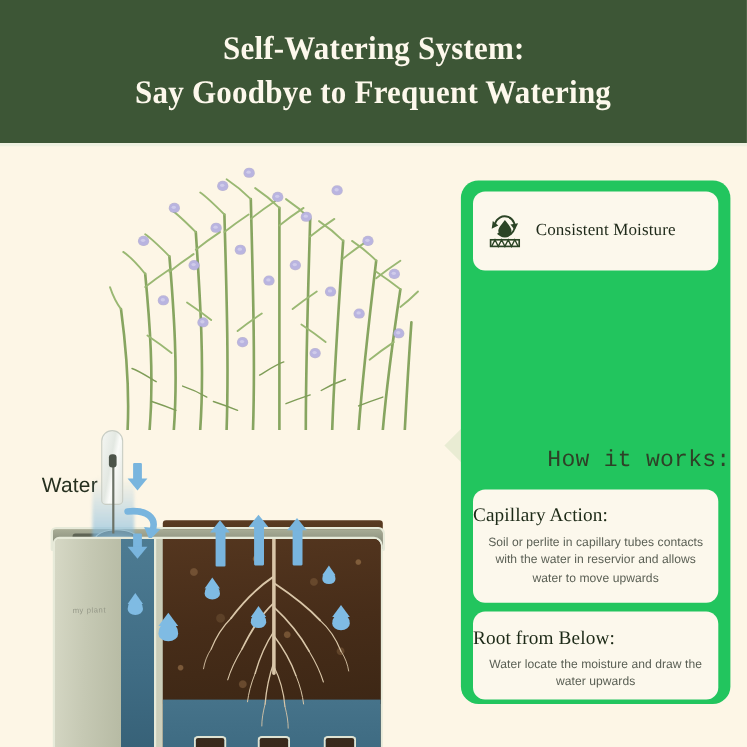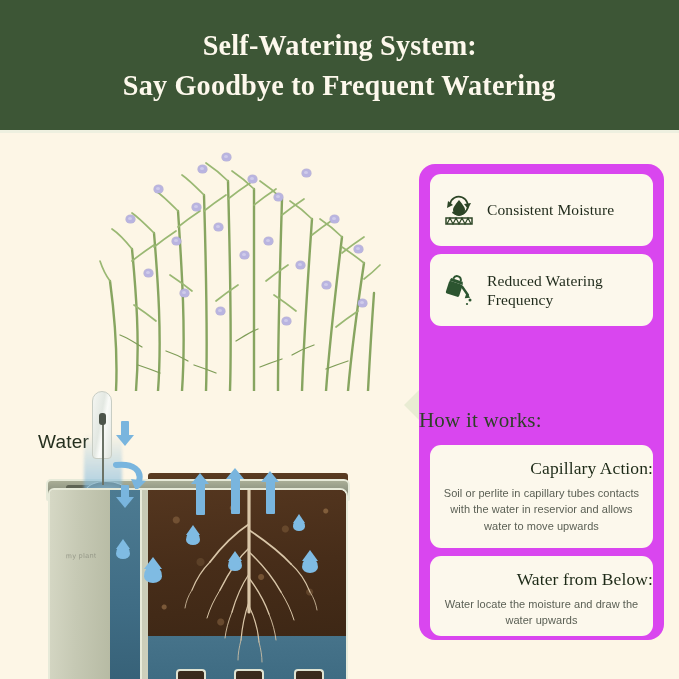--- a/index.html
+++ b/index.html
@@ -199,21 +199,21 @@
     box-shadow:0 0 0 .6px rgba(150,144,198,.6);
   }
   .bloom::after {
     content:""; position:absolute; left:2px; top:2.4px;
     width:4px;height:3px; background:#cfcbea; border-radius:50%;
   }
 
   
   #panel {
     position:absolute; left:419px; top:164px; width:245px; height:476px;
-    background:#d946ef;
+    background:#22c55e;
     border-radius:16px;
   }
   
   #panel-notch {
     position:absolute; left:404px; top:388px;
     width:0;height:0;
     border-top:17px solid transparent;
     border-bottom:17px solid transparent;
     border-right:17px solid #e9ecd3;
   }
@@ -234,32 +234,32 @@
     letter-spacing:0.1px;
   }
   .b-icon { width:30px; flex:0 0 30px; height:34px; position:relative; }
 
   #card-b1 { top:10px; height:72px; }
   #card-b2 { top:90px; height:72px; }
   #card-b3 { top:170px; height:64px; }
 
   #how-title {
     position:absolute; left:0; top:244px; width:245px;
-    text-align:left;
-    font-family:Liberation Serif, serif;
+    text-align:right;
+    font-family:Liberation Mono, monospace;
     font-size:21px; color:#2e4127; letter-spacing:0.2px;
   }
 
   #card-h1 { top:281px; height:103px; }
   #card-h2 { top:392px; height:80px; }
 
   .card-head {
     font-family:"Liberation Serif", serif;
     font-size:17.5px; color:#1d2a17;
-    text-align:right;
+    text-align:left;
     padding-top:13px;
     letter-spacing:0.1px;
   }
   .card-body {
     font-family:"Liberation Sans", sans-serif;
     font-size:11px; color:#5a5f54;
     text-align:center; line-height:1.48;
     padding:6px 12px 0;
     letter-spacing:0.05px;
   }
@@ -445,42 +445,26 @@
         <polygon points="4,8 9,12 3,15" fill="#2c4526"></polygon>
         <polygon points="24,16 20,11 27,10" fill="#2c4526"></polygon>
         <path d="M15 7 C 19 12, 21 14.5, 21 17 A 6 6 0 0 1 9 17 C 9 14.5, 11 12, 15 7 Z" fill="#2c4526"></path>
         <rect x="2" y="25" width="26" height="6" fill="none" stroke="#2c4526" stroke-width="1.5"></rect>
         <path d="M3 31 L6 25 L9 31 L12 25 L15 31 L18 25 L21 31 L24 25 L27 31" stroke="#2c4526" stroke-width="1.2" fill="none"></path>
       </svg>
     </div>
     <div class="b-label">Consistent Moisture</div>
   </div>
 
-  <div class="card benefit" id="card-b2">
-    <div class="b-icon">
-      <svg width="30" height="34" viewBox="0 0 30 34">
-        <g transform="rotate(18 15 17)">
-          <rect x="3" y="11" width="14" height="13" rx="1.6" fill="#2c5530"></rect>
-          <path d="M3 11 L17 11 L16 8 L4 8 Z" fill="#2c5530"></path>
-          <path d="M6 8 C 7 3, 13 3, 14 8" stroke="#2c5530" stroke-width="2" fill="none"></path>
-          <path d="M17 13 L25 19" stroke="#2c5530" stroke-width="2.4" stroke-linecap="round"></path>
-          <polygon points="23,17 28,21 23,23" fill="#2c5530"></polygon>
-        </g>
-        <circle cx="26" cy="27" r="1.5" fill="#2c5530"></circle>
-        <circle cx="23" cy="31" r="1.1" fill="#2c5530"></circle>
-      </svg>
-    </div>
-    <div class="b-label">Reduced Watering Frequency</div>
-  </div>
 
 
   <div id="how-title">How it works:</div>
 
   <div class="card" id="card-h1">
     <div class="card-head">Capillary Action:</div>
     <div class="card-body">Soil or perlite in capillary tubes contacts with the water in reservior and allows water to move upwards</div>
   </div>
 
   <div class="card" id="card-h2">
-    <div class="card-head">Water from Below:</div>
+    <div class="card-head">Root from Below:</div>
     <div class="card-body">Water locate the moisture and draw the water upwards</div>
   </div>
 </div>
 
 </body></html>

